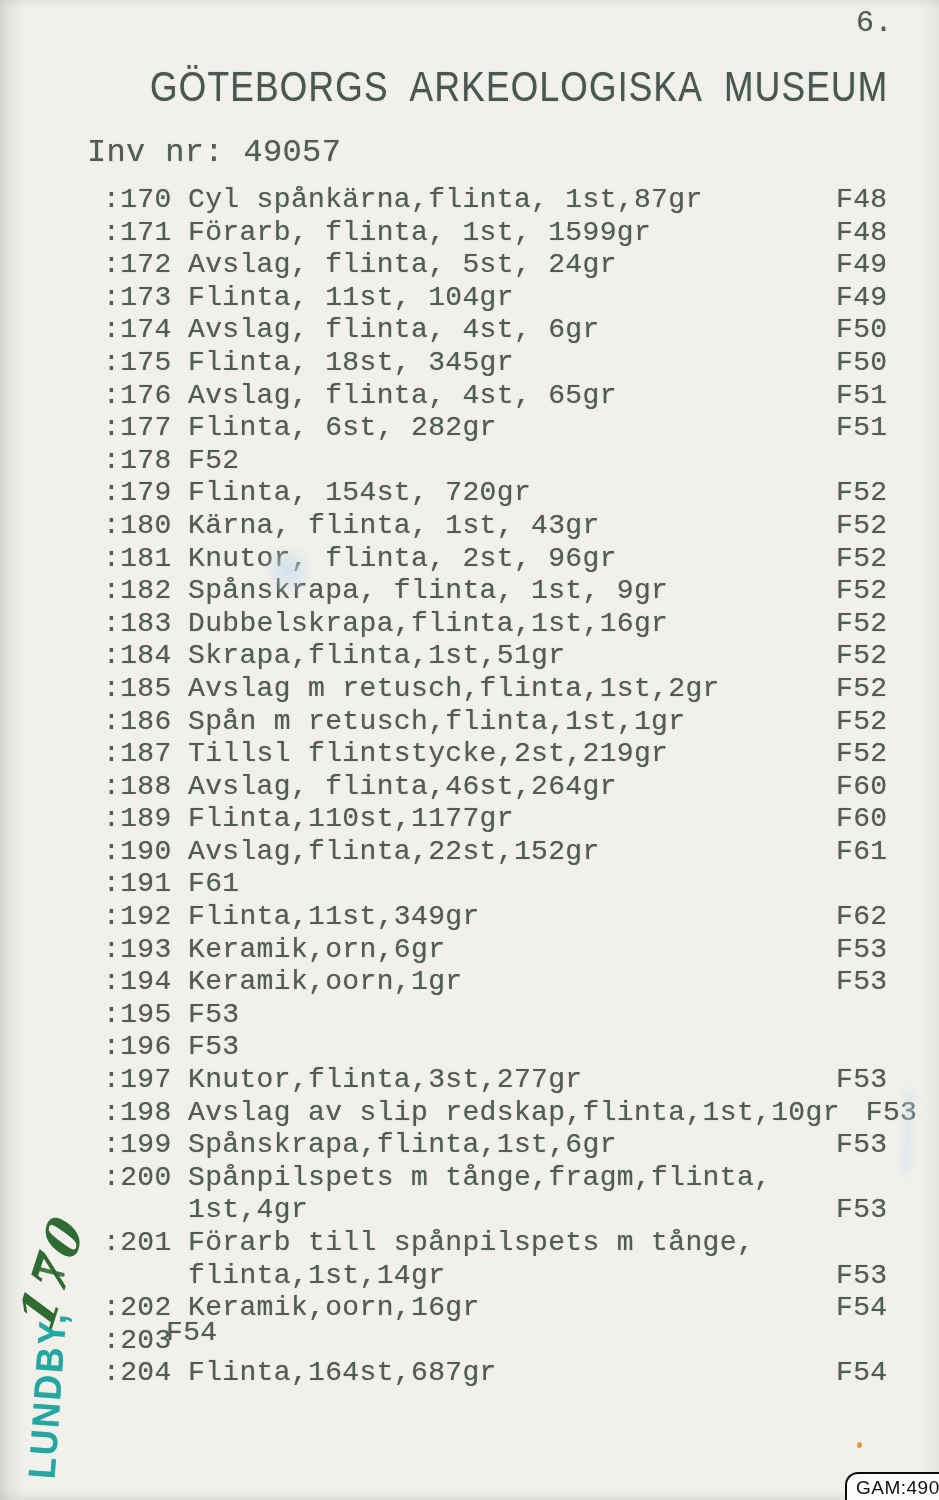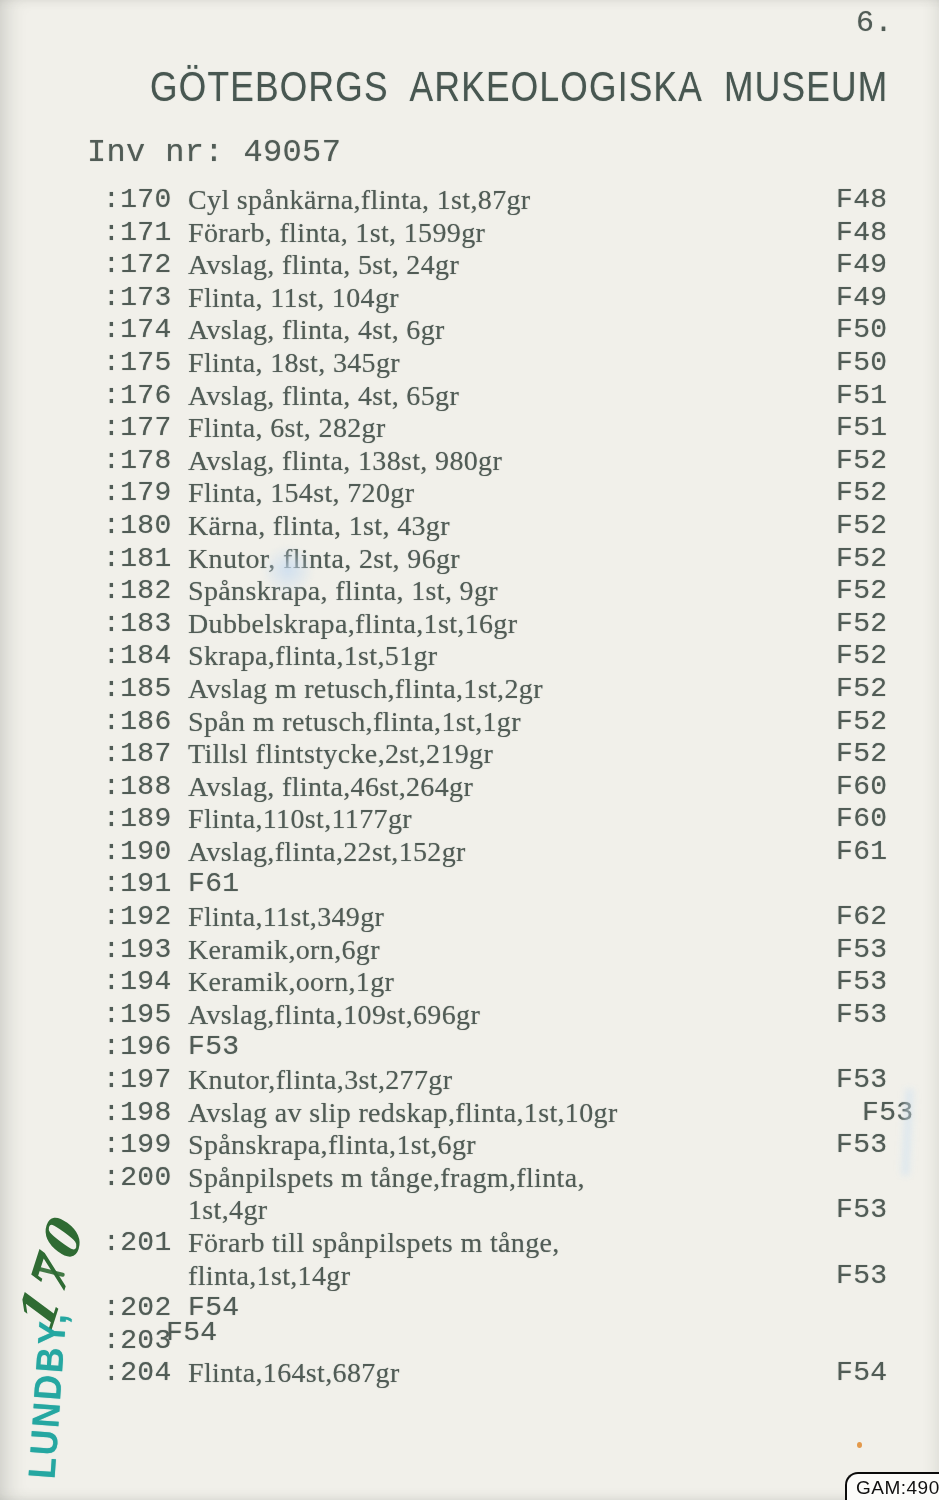--- a/index.html
+++ b/index.html
@@ -30,21 +30,21 @@
     position:absolute; left:87px; top:134px;
     font-size:32px; letter-spacing:.35px;
   }
   .list { position:absolute; left:0; top:184px; width:939px;margin-left:16px; }
   .row {
     display:flex; height:32.6px; line-height:32.6px;
     font-size:28px; letter-spacing:.35px;
     white-space:pre; padding-left:87px;
   }
   .c-num  { flex:0 0 auto; width:85px; }
-  .c-desc { flex:0 0 auto; min-width:648px;font-family:Liberation Serif, serif; }
+  .c-desc { flex:0 0 auto; min-width:648px; }
   .c-f    { flex:0 0 auto; }
   
   .stamp-number {
     position:absolute; left:52px; top:1272px;
     transform:translate(-50%,-50%) rotate(-72deg) skewX(-8deg);
     font-family:"DejaVu Serif", serif; font-style:italic; font-weight:bold;
     font-size:50px; letter-spacing:3px; color:#2f6b33; white-space:nowrap;
   }
   .seven-crossbar {
     position:absolute; left:38px; top:1270px; width:27px; height:4px;
@@ -95,47 +95,47 @@
 
   <div class="list" id="inventory-list">
       <div class="row typed"><span class="c-num">:170</span><span class="c-desc">Cyl spånkärna,flinta, 1st,87gr</span><span class="c-f">F48</span></div>
       <div class="row typed"><span class="c-num">:171</span><span class="c-desc">Förarb, flinta, 1st, 1599gr</span><span class="c-f">F48</span></div>
       <div class="row typed"><span class="c-num">:172</span><span class="c-desc">Avslag, flinta, 5st, 24gr</span><span class="c-f">F49</span></div>
       <div class="row typed"><span class="c-num">:173</span><span class="c-desc">Flinta, 11st, 104gr</span><span class="c-f">F49</span></div>
       <div class="row typed"><span class="c-num">:174</span><span class="c-desc">Avslag, flinta, 4st, 6gr</span><span class="c-f">F50</span></div>
       <div class="row typed"><span class="c-num">:175</span><span class="c-desc">Flinta, 18st, 345gr</span><span class="c-f">F50</span></div>
       <div class="row typed"><span class="c-num">:176</span><span class="c-desc">Avslag, flinta, 4st, 65gr</span><span class="c-f">F51</span></div>
       <div class="row typed"><span class="c-num">:177</span><span class="c-desc">Flinta, 6st, 282gr</span><span class="c-f">F51</span></div>
-      <div class="row typed"><span class="c-num">:178</span><span class="c-desc">Avslag, flinta, 138st, 980gr</span><span class="c-f">F52</span></div>
+      <div class="row typed"><span class="c-num">:178</span><span class="c-f">F52</span></div>
       <div class="row typed"><span class="c-num">:179</span><span class="c-desc">Flinta, 154st, 720gr</span><span class="c-f">F52</span></div>
       <div class="row typed"><span class="c-num">:180</span><span class="c-desc">Kärna, flinta, 1st, 43gr</span><span class="c-f">F52</span></div>
       <div class="row typed"><span class="c-num">:181</span><span class="c-desc">Knutor, flinta, 2st, 96gr</span><span class="c-f">F52</span></div>
       <div class="row typed"><span class="c-num">:182</span><span class="c-desc">Spånskrapa, flinta, 1st, 9gr</span><span class="c-f">F52</span></div>
       <div class="row typed"><span class="c-num">:183</span><span class="c-desc">Dubbelskrapa,flinta,1st,16gr</span><span class="c-f">F52</span></div>
       <div class="row typed"><span class="c-num">:184</span><span class="c-desc">Skrapa,flinta,1st,51gr</span><span class="c-f">F52</span></div>
       <div class="row typed"><span class="c-num">:185</span><span class="c-desc">Avslag m retusch,flinta,1st,2gr</span><span class="c-f">F52</span></div>
       <div class="row typed"><span class="c-num">:186</span><span class="c-desc">Spån m retusch,flinta,1st,1gr</span><span class="c-f">F52</span></div>
       <div class="row typed"><span class="c-num">:187</span><span class="c-desc">Tillsl flintstycke,2st,219gr</span><span class="c-f">F52</span></div>
       <div class="row typed"><span class="c-num">:188</span><span class="c-desc">Avslag, flinta,46st,264gr</span><span class="c-f">F60</span></div>
       <div class="row typed"><span class="c-num">:189</span><span class="c-desc">Flinta,110st,1177gr</span><span class="c-f">F60</span></div>
       <div class="row typed"><span class="c-num">:190</span><span class="c-desc">Avslag,flinta,22st,152gr</span><span class="c-f">F61</span></div>
       <div class="row typed"><span class="c-num">:191</span><span class="c-f">F61</span></div>
       <div class="row typed"><span class="c-num">:192</span><span class="c-desc">Flinta,11st,349gr</span><span class="c-f">F62</span></div>
       <div class="row typed"><span class="c-num">:193</span><span class="c-desc">Keramik,orn,6gr</span><span class="c-f">F53</span></div>
       <div class="row typed"><span class="c-num">:194</span><span class="c-desc">Keramik,oorn,1gr</span><span class="c-f">F53</span></div>
-      <div class="row typed"><span class="c-num">:195</span><span class="c-desc">Avslag,flinta,109st,696gr</span><span class="c-f">F53</span></div>
+      <div class="row typed"><span class="c-num">:195</span><span class="c-f">F53</span></div>
       <div class="row typed"><span class="c-num">:196</span><span class="c-f">F53</span></div>
       <div class="row typed"><span class="c-num">:197</span><span class="c-desc">Knutor,flinta,3st,277gr</span><span class="c-f">F53</span></div>
       <div class="row typed"><span class="c-num">:198</span><span class="c-desc">Avslag av slip redskap,flinta,1st,10gr</span><span class="c-f" style="margin-left: 26px;">F53</span></div>
       <div class="row typed"><span class="c-num">:199</span><span class="c-desc">Spånskrapa,flinta,1st,6gr</span><span class="c-f">F53</span></div>
       <div class="row typed"><span class="c-num">:200</span><span class="c-desc">Spånpilspets m tånge,fragm,flinta,</span><span class="c-f"></span></div>
       <div class="row typed"><span class="c-num"></span><span class="c-desc">1st,4gr</span><span class="c-f">F53</span></div>
       <div class="row typed"><span class="c-num">:201</span><span class="c-desc">Förarb till spånpilspets m tånge,</span><span class="c-f"></span></div>
       <div class="row typed"><span class="c-num"></span><span class="c-desc">flinta,1st,14gr</span><span class="c-f">F53</span></div>
-      <div class="row typed"><span class="c-num">:202</span><span class="c-f">F54</span></div>
+      <div class="row typed"><span class="c-num">:202</span><span class="c-desc">Keramik,oorn,16gr</span><span class="c-f">F54</span></div>
       <div class="row typed"><span class="c-num">:203</span><span class="c-f" style="transform: translate(-22px, -8px);">F54</span></div>
       <div class="row typed"><span class="c-num">:204</span><span class="c-desc">Flinta,164st,687gr</span><span class="c-f">F54</span></div>
     </div>
 
   <div class="stamp-number">170</div>
   <div class="seven-crossbar"></div>
   <div class="stamp-place">LUNDBY,</div>
 
   <div class="ink-smudge"></div>
   <div class="blue-streak"></div>

